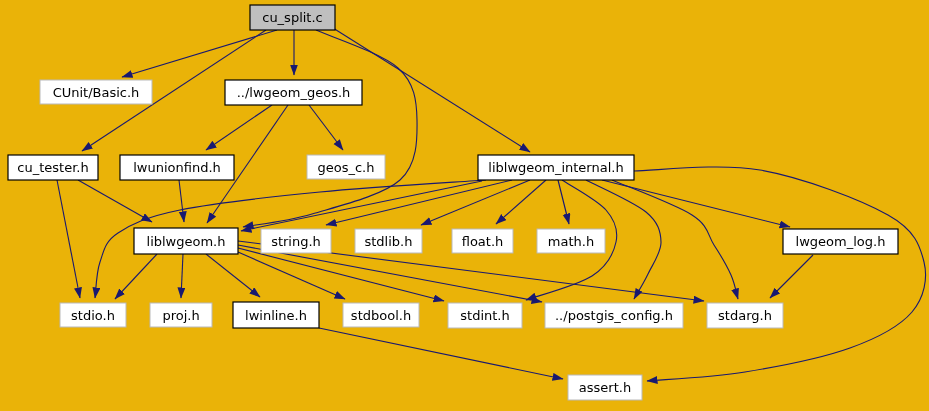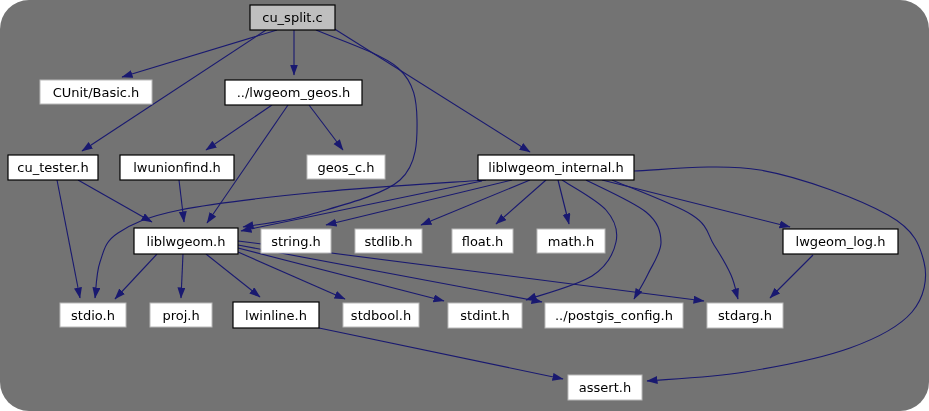--- a/index.html
+++ b/index.html
@@ -5,23 +5,22 @@
   html, body {
     margin: 0;
     padding: 0;
     background: #ffffff;
     font-family: "DejaVu Sans", "Liberation Sans", sans-serif;
   }
   .canvas {
     position: relative;
     width: 929px;
     height: 411px;
-    background: #737373;
+    background: #eab308;
     overflow: hidden;
-    border-radius: 29px;
   }
   svg { display: block; }
   .node-label {
     font-family: "DejaVu Sans", "Liberation Sans", sans-serif;
     font-size: 13px;
     fill: #000000;
   }
   .edge-path {
     fill: none;
     stroke-width: 1.1px;

